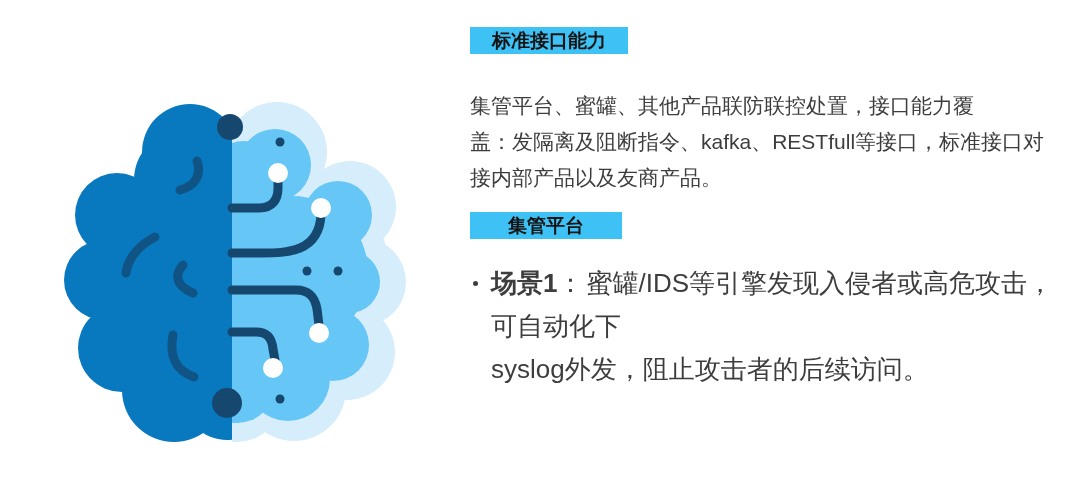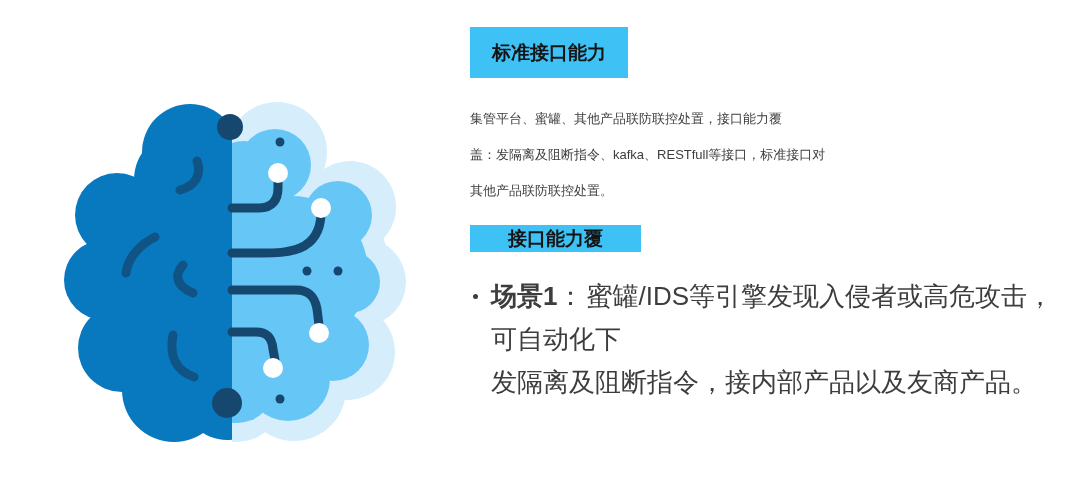--- a/index.html
+++ b/index.html
@@ -6,24 +6,24 @@
   #canvas{
     position:relative;width:1080px;height:495px;background:#ffffff;
     font-family:"Liberation Sans",sans-serif;overflow:hidden;
   }
   
   .brain{position:absolute;left:62px;top:97px;width:345px;height:345px;}
   
   .textcol{position:absolute;left:470px;top:27px;width:600px;color:#3d3d3d;}
   .badge{
     display:inline-block;background:#3EC1F4;color:#141414;
-    font-weight:700;font-size:19px;line-height:27px;padding:12px 22px;
+    font-weight:700;font-size:19px;line-height:27px;padding:0 22px;
   }
   .badge.wide{padding:0 38px;}
-  .para{margin-top:23px;font-size:13px;line-height:36px;}
+  .para{margin-top:34px;font-size:21px;line-height:36px;}
   .badge2wrap{margin-top:16px;}
   .bullets{margin-top:23px;font-size:26px;line-height:43px;}
   .bullet{position:relative;padding-left:21px;}
   .bullet + .bullet{margin-top:8px;}
   .bdot{
     position:absolute;left:3px;top:19px;width:5px;height:5px;
     border-radius:50%;background:#3d3d3d;
   }
   .blabel{font-weight:700;}
   .colon{margin-right:3px;}
@@ -121,35 +121,35 @@
 
   <div class="textcol">
 
     <div class="badge">
       <span>标准接口能力</span>
     </div>
 
     <div class="para">
       <div>集管平台、蜜罐、其他产品联防联控处置，接口能力覆</div>
       <div>盖：发隔离及阻断指令、kafka、RESTfull等接口，标准接口对</div>
-      <div>其他产品联防联控处置。</div>
+      <div>接内部产品以及友商产品。</div>
     </div>
 
     <div class="badge2wrap">
       <div class="badge wide">
-        <span>接口能力覆</span>
+        <span>集管平台</span>
       </div>
     </div>
 
     <div class="bullets">
 
       <div class="bullet">
         <span class="bdot"></span>
         <div>
           <span class="blabel">场景1</span><span class="colon">：</span><span>蜜罐/IDS等引擎发现入侵者或高危攻击，可自动化下</span>
         </div>
-        <div>发隔离及阻断指令，接内部产品以及友商产品。</div>
+        <div>syslog外发，阻止攻击者的后续访问。</div>
       </div>
 
 
     </div>
   </div>
 </div>
 
 </body></html>

